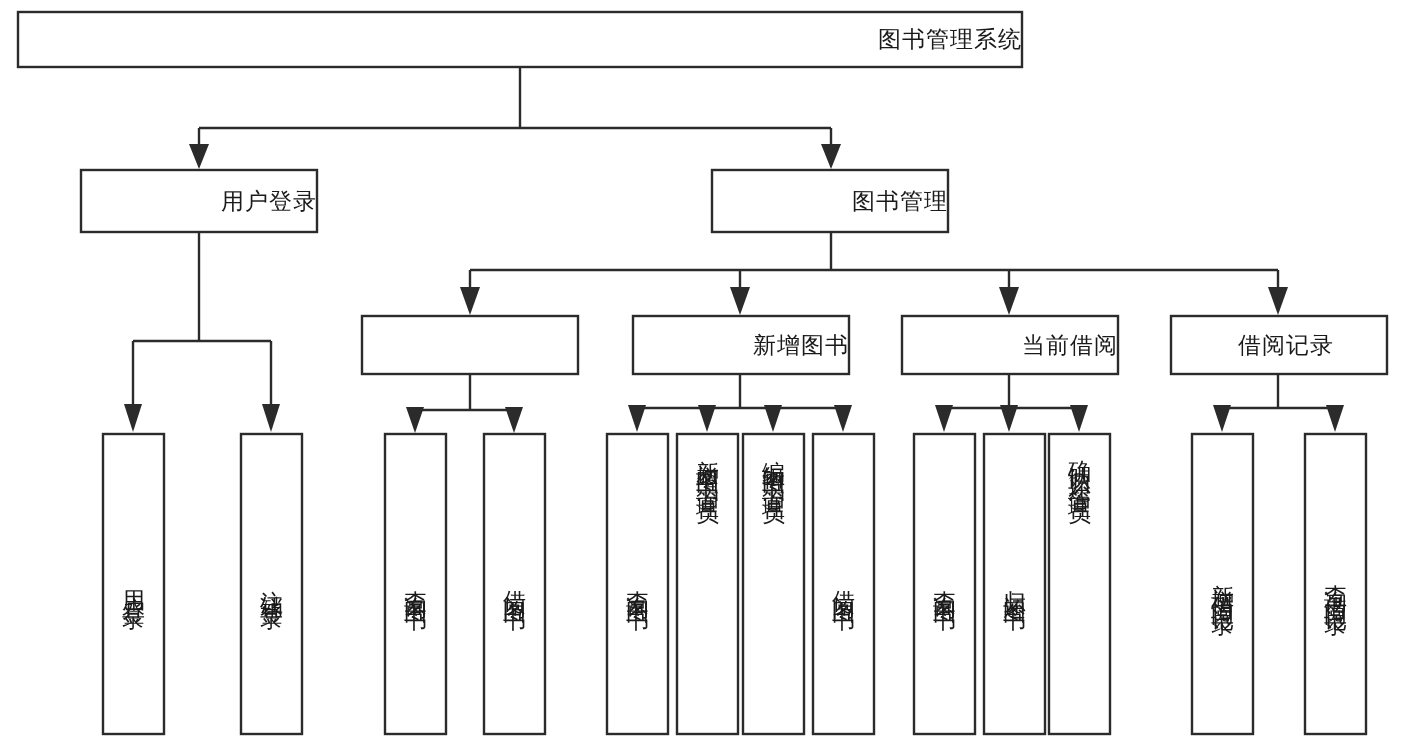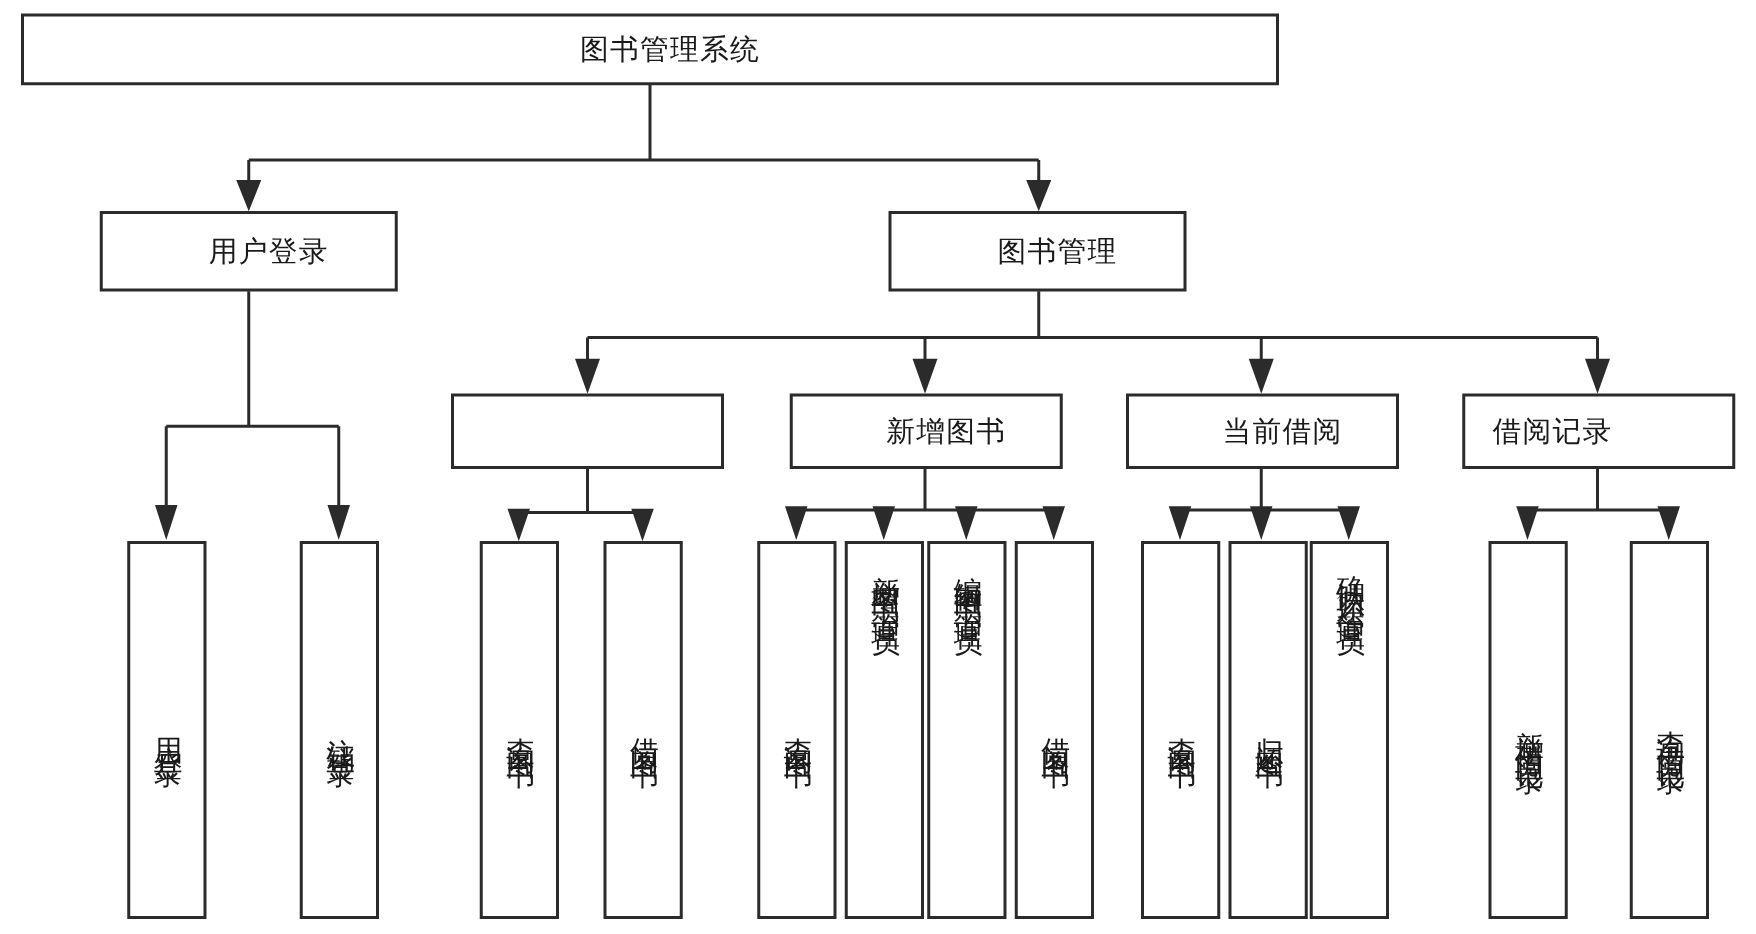--- a/index.html
+++ b/index.html
@@ -57,23 +57,22 @@
     font-size: 23px;
     line-height: 1;
     letter-spacing: 6px;
     color: #1a1a1a;
     white-space: nowrap;
   }
   .hlabel-wrap {
     position: absolute;
     display: flex;
     align-items: center;
-    justify-content: center;
+    justify-content: flex-end;
     pointer-events: none;
-    padding-left: 16px;
   }
   .hlabel-text {
     font-family: "DejaVu Sans", "Liberation Sans", sans-serif;
     font-size: 23px;
     color: #1a1a1a;
     letter-spacing: 1px;
     white-space: nowrap;
   }
   #watermark {
     position: absolute;

